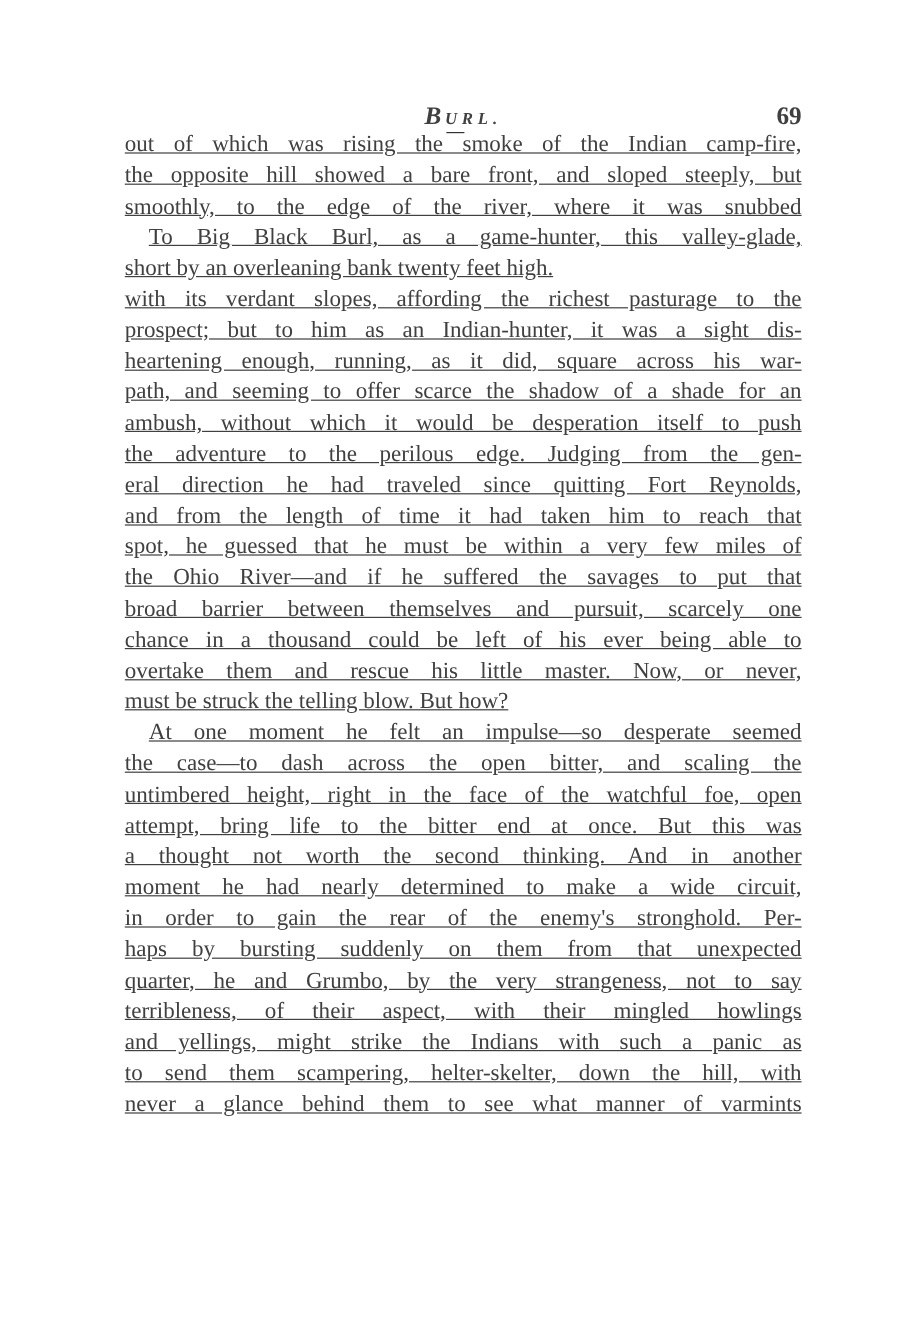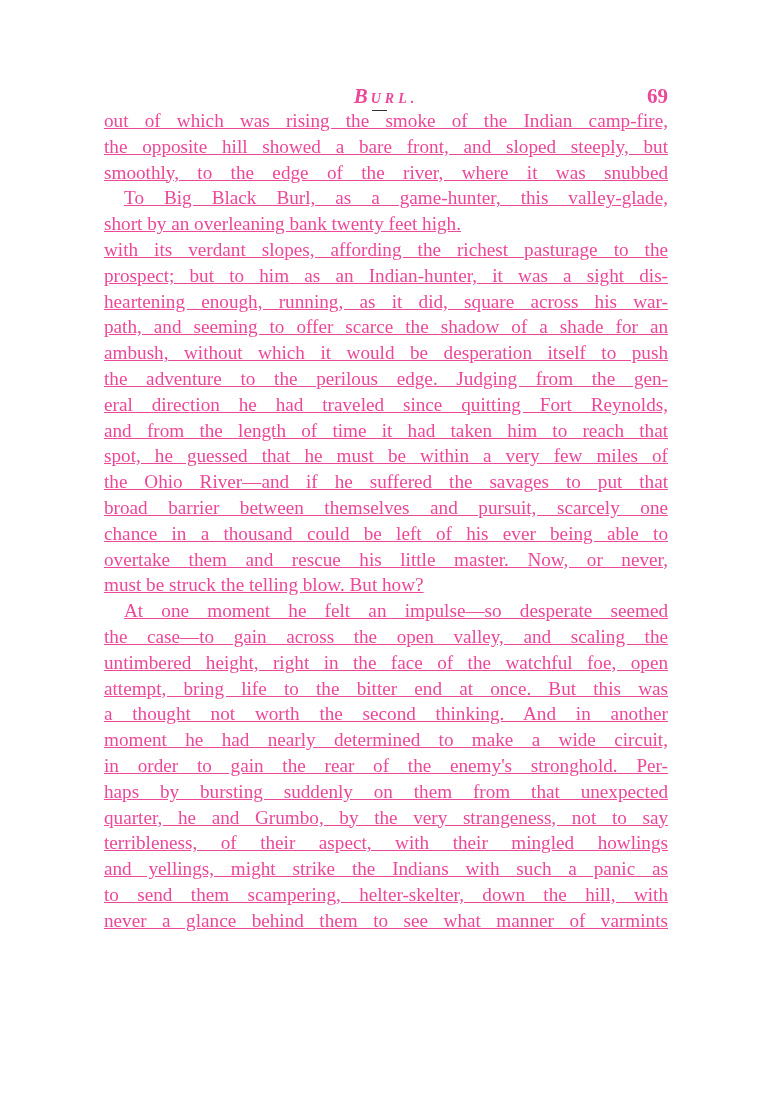--- a/index.html
+++ b/index.html
@@ -1,17 +1,17 @@
 <!DOCTYPE html>
 <html><head>
 <meta charset="utf-8">
 <style>
   html, body { margin: 0; padding: 0; background: #ffffff; }
   body { width: 760px; height: 1100px; position: relative; overflow: hidden; }
-  .page { position: absolute; left: 0; top: 0; width: 760px; height: 1100px; background: #fff; color: #ec4899; }
+  .page { position: absolute; left: 0; top: 0; width: 760px; height: 1100px; background: #fff; color: #404040; }
   .running-head { position: absolute; top: 84px; left: 104px; width: 564px; height: 30px; font-family: "Liberation Serif", "DejaVu Serif", serif; }
   .head-title { position: absolute; left: 0; right: 0; text-align: center; font-size: 21px; font-weight: bold; font-style: italic; letter-spacing: 3px; }
   .head-title .sc { font-size: 14px; letter-spacing: 4px; }
   .page-number { position: absolute; right: 0; top: 0; font-size: 21px; font-weight: bold; margin-left: 28px; }
   .rule { position: absolute; top: 110px; left: 372px; width: 15px; height: 1px; background: #333; }
   .body-text { position: absolute; top: 108px; left: 104px; width: 564px; font-family: "Liberation Serif", "DejaVu Serif", serif; font-size: 19.2px; line-height: 25.8px; }
   .line { display: block; white-space: nowrap; text-align: justify; text-align-last: justify; height: 25.8px; text-decoration: underline; }
   .line.last { text-align-last: left; }
   .line.indent { padding-left: 20px; }
 </style>
@@ -38,21 +38,21 @@
       <span class="line">the adventure to the perilous edge.   Judging from the gen-</span>
       <span class="line">eral direction he had traveled since quitting Fort Reynolds,</span>
       <span class="line">and from the length of time it had taken him to reach that</span>
       <span class="line">spot, he guessed that he must be within a very few miles of</span>
       <span class="line">the Ohio River—and if he suffered the savages to put that</span>
       <span class="line">broad barrier between themselves and pursuit, scarcely one</span>
       <span class="line">chance in a thousand could be left of his ever being able to</span>
       <span class="line">overtake them and rescue his little master.   Now, or never,</span>
       <span class="line last">must be struck the telling blow.   But how?</span>
       <span class="line indent">At one moment he felt an impulse—so desperate seemed</span>
-      <span class="line">the case—to gain across the open valley, and scaling the</span>
+      <span class="line">the case—to dash across the open bitter, and scaling the</span>
       <span class="line">untimbered height, right in the face of the watchful foe, open</span>
       <span class="line">attempt, bring life to the bitter end at once.   But this was</span>
       <span class="line">a thought not worth the second thinking.   And in another</span>
       <span class="line">moment he had nearly determined to make a wide circuit,</span>
       <span class="line">in order to gain the rear of the enemy's stronghold.   Per-</span>
       <span class="line">haps by bursting suddenly on them from that unexpected</span>
       <span class="line">quarter, he and Grumbo, by the very strangeness, not to say</span>
       <span class="line">terribleness, of their aspect, with their mingled howlings</span>
       <span class="line">and yellings, might strike the Indians with such a panic as</span>
       <span class="line">to send them scampering, helter-skelter, down the hill, with</span>

